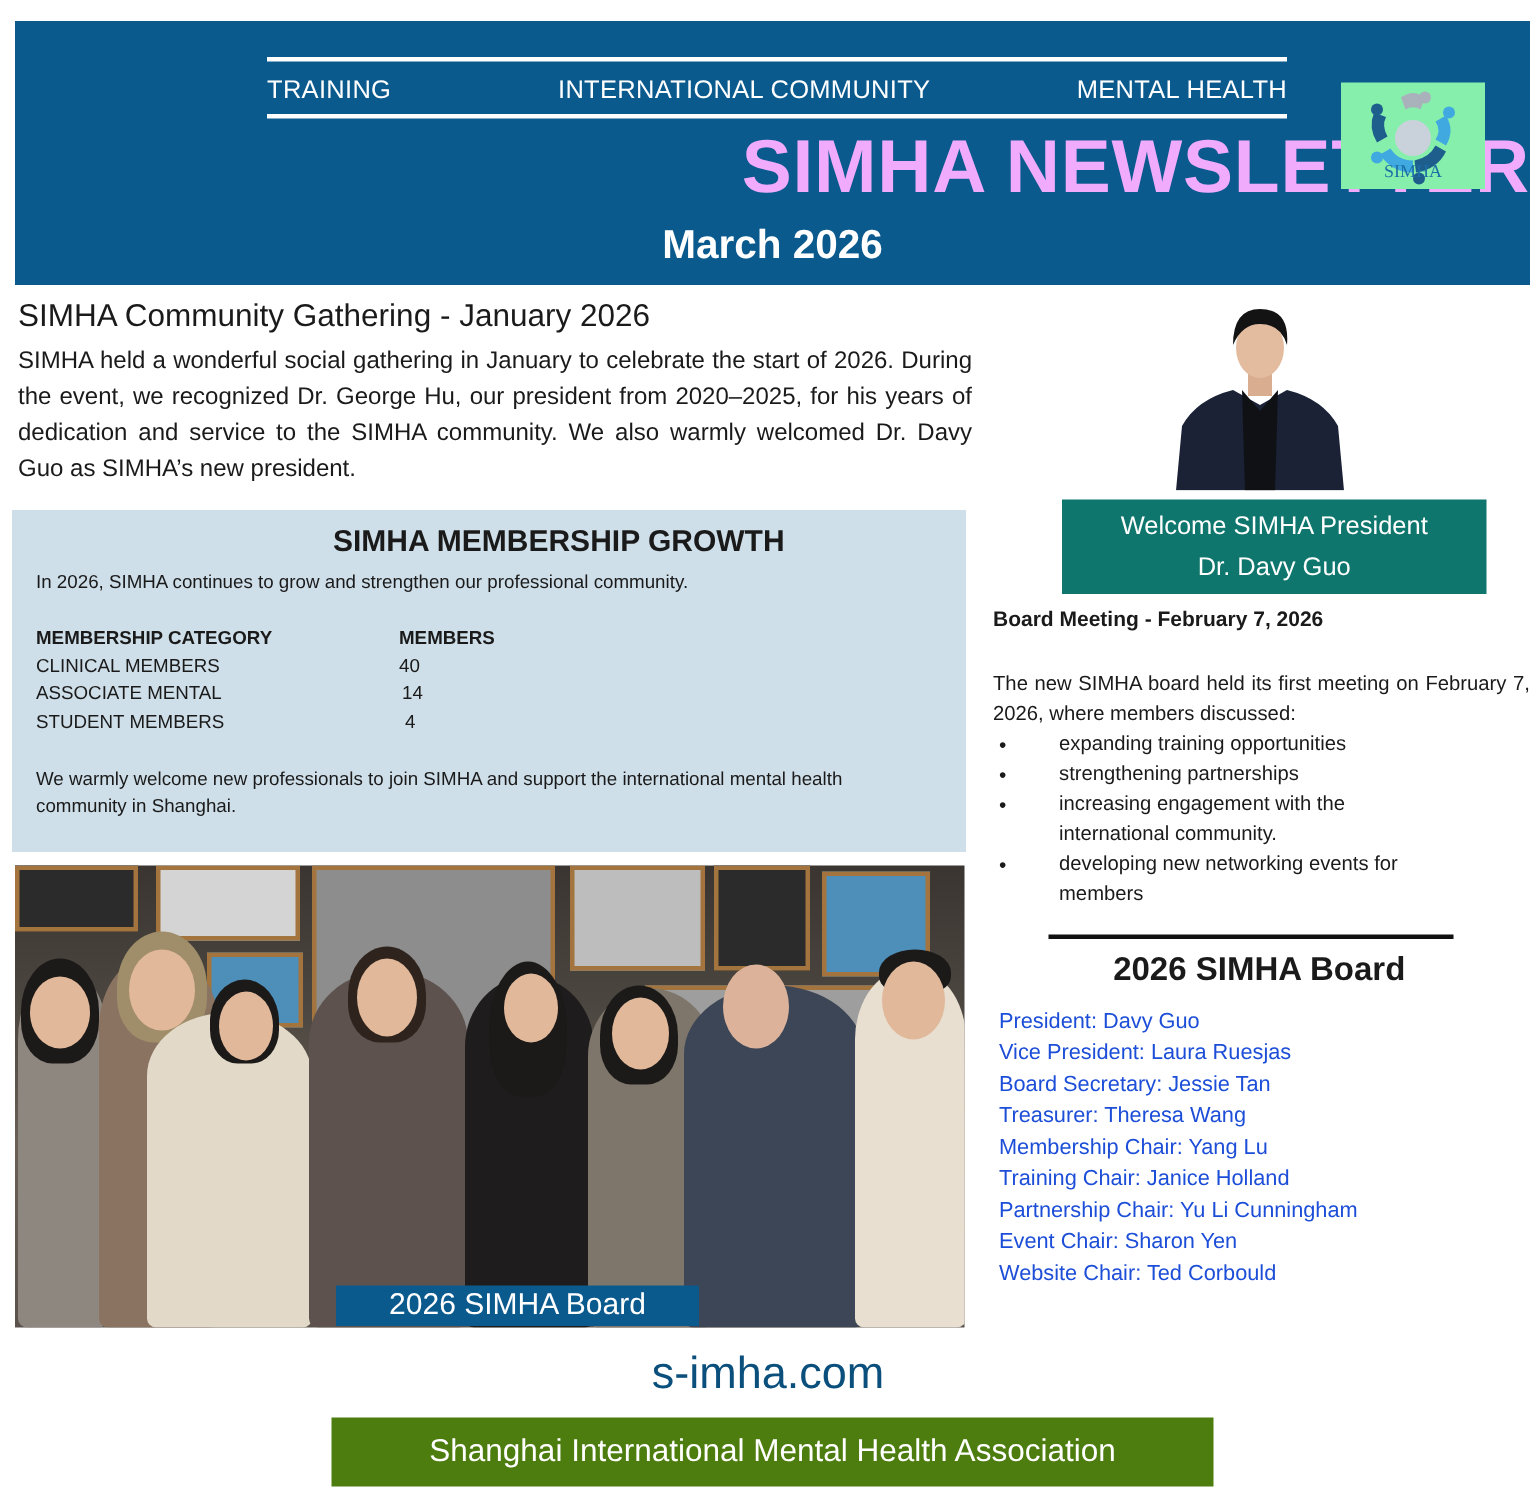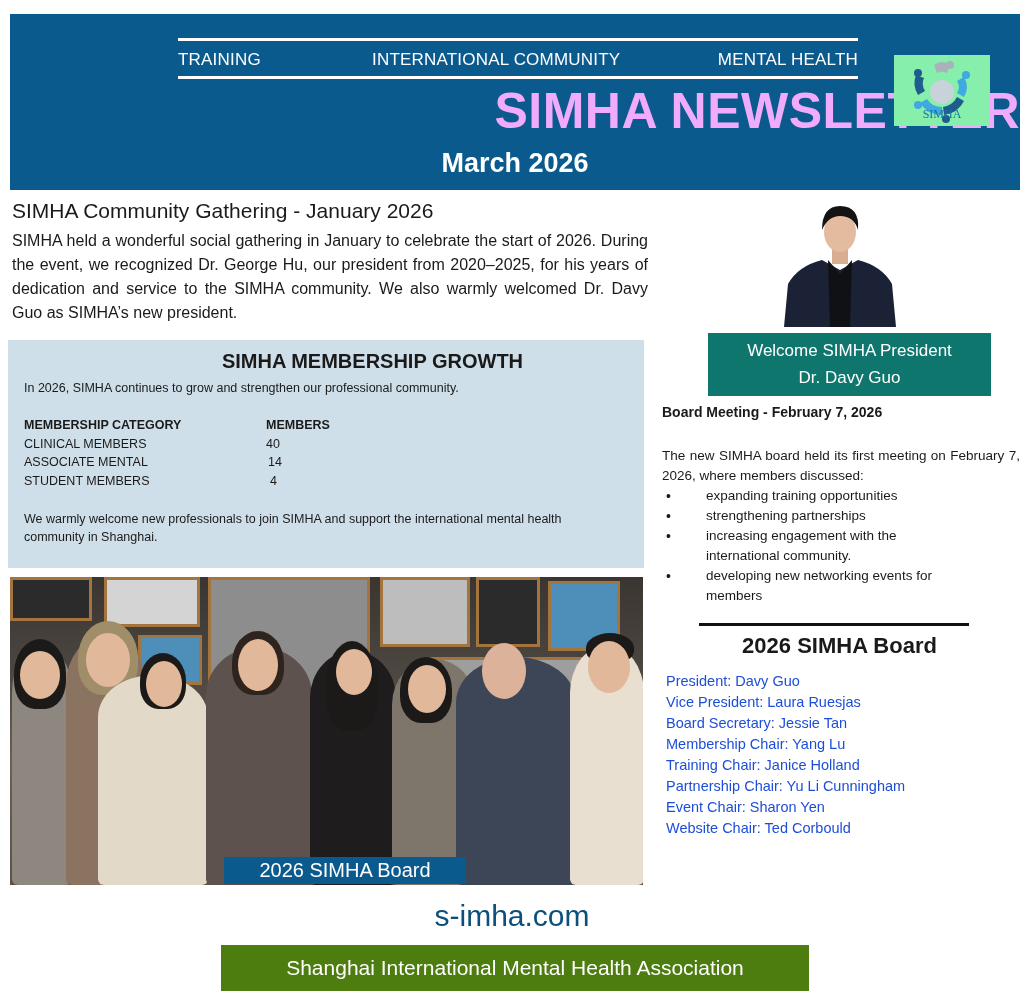--- a/index.html
+++ b/index.html
@@ -191,20 +191,21 @@
   <li style="padding-right:110px">increasing engagement with the international community.</li>
   <li style="padding-right:80px">developing new networking events for members</li>
 </ul>
 
 <div class="board-rule"></div>
 <div class="board-title">2026 SIMHA Board</div>
 <ul class="board-list">
   <li>President: Davy Guo</li>
   <li>Vice President: Laura Ruesjas</li>
   <li>Board Secretary: Jessie Tan</li>
+  <li>Treasurer: Theresa Wang</li>
   <li>Membership Chair: Yang Lu</li>
   <li>Training Chair: Janice Holland</li>
   <li>Partnership Chair: Yu Li Cunningham</li>
   <li>Event Chair: Sharon Yen</li>
   <li>Website Chair: Ted Corbould</li>
 </ul>
 
 <div class="site-url">s-imha.com</div>
 <div class="footer-bar">Shanghai International Mental Health Association</div>
 

